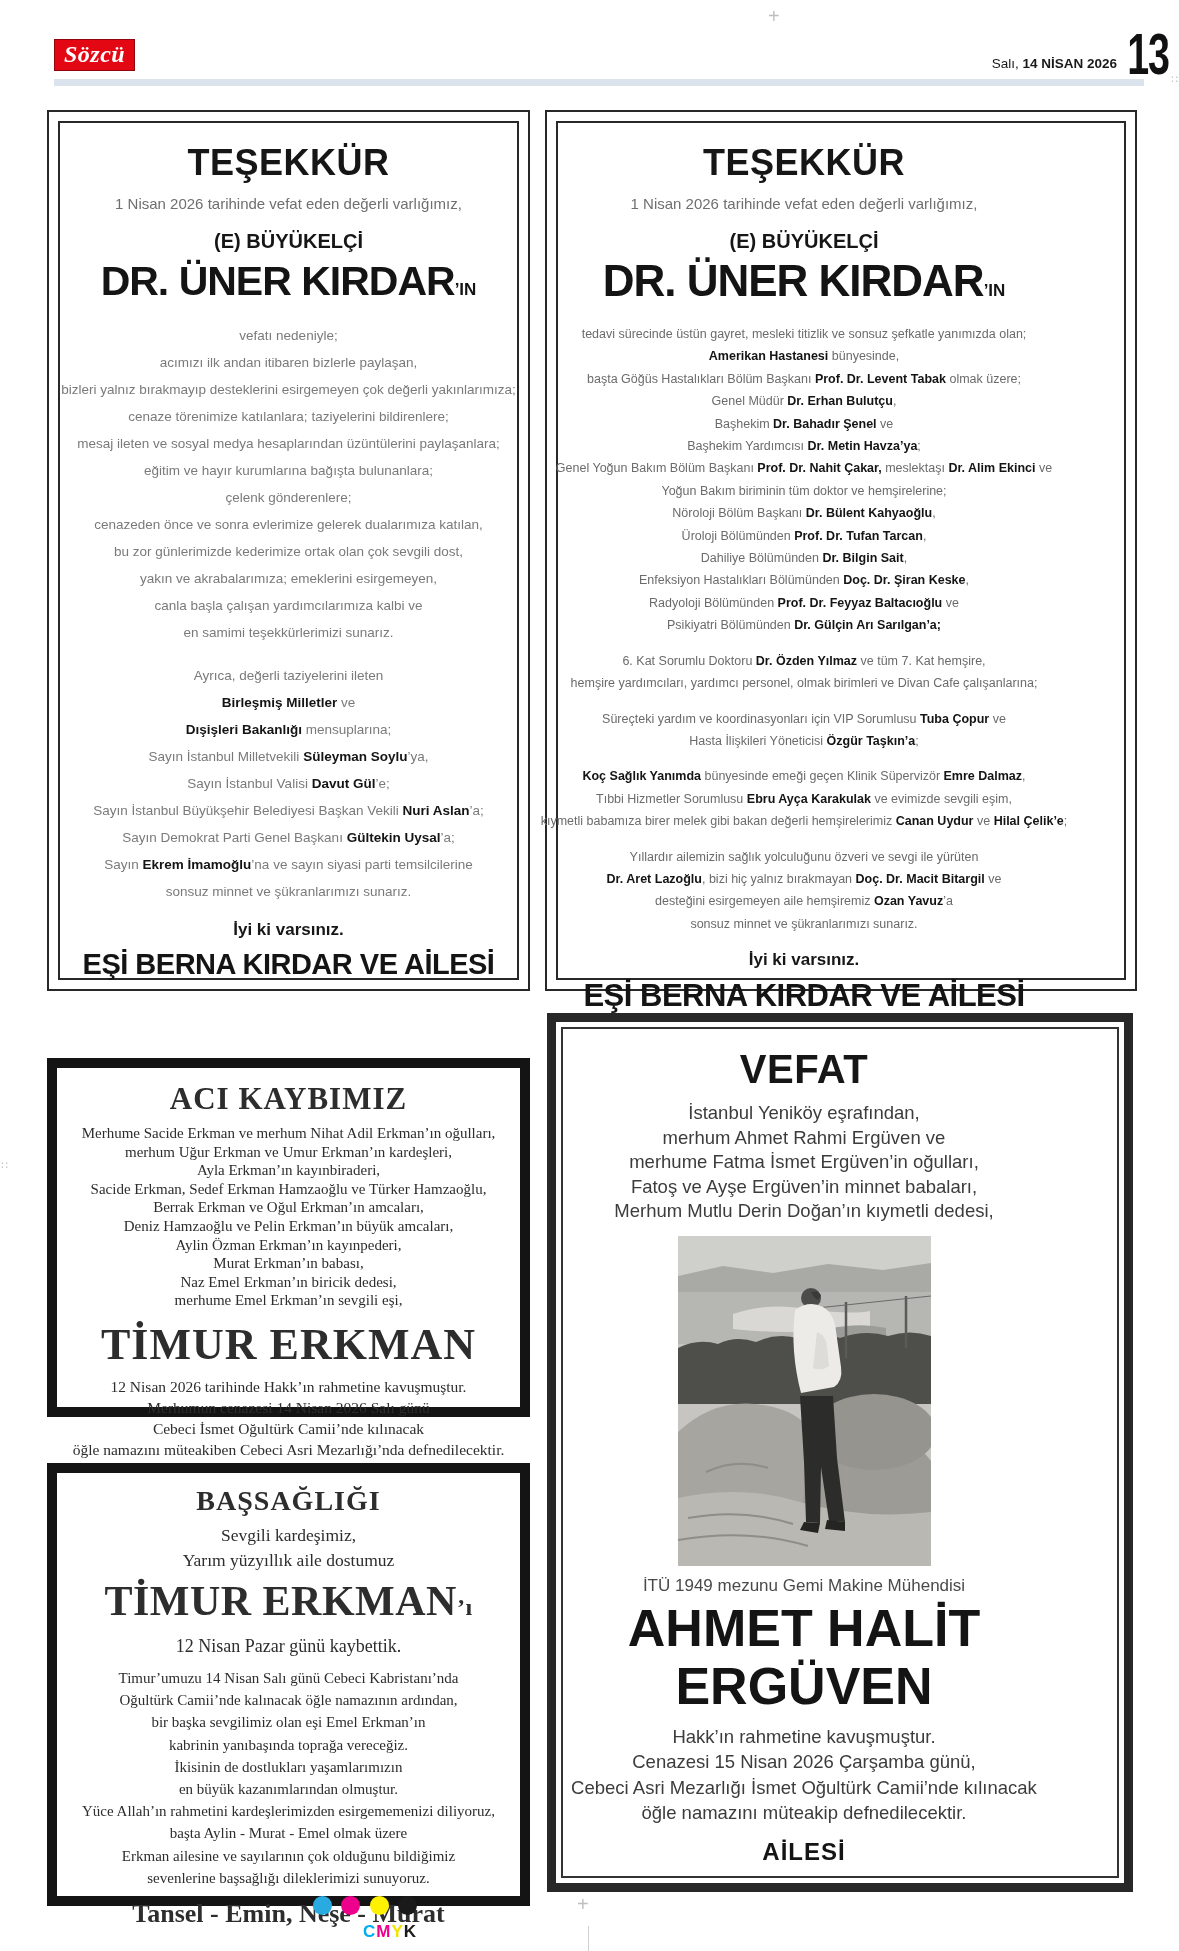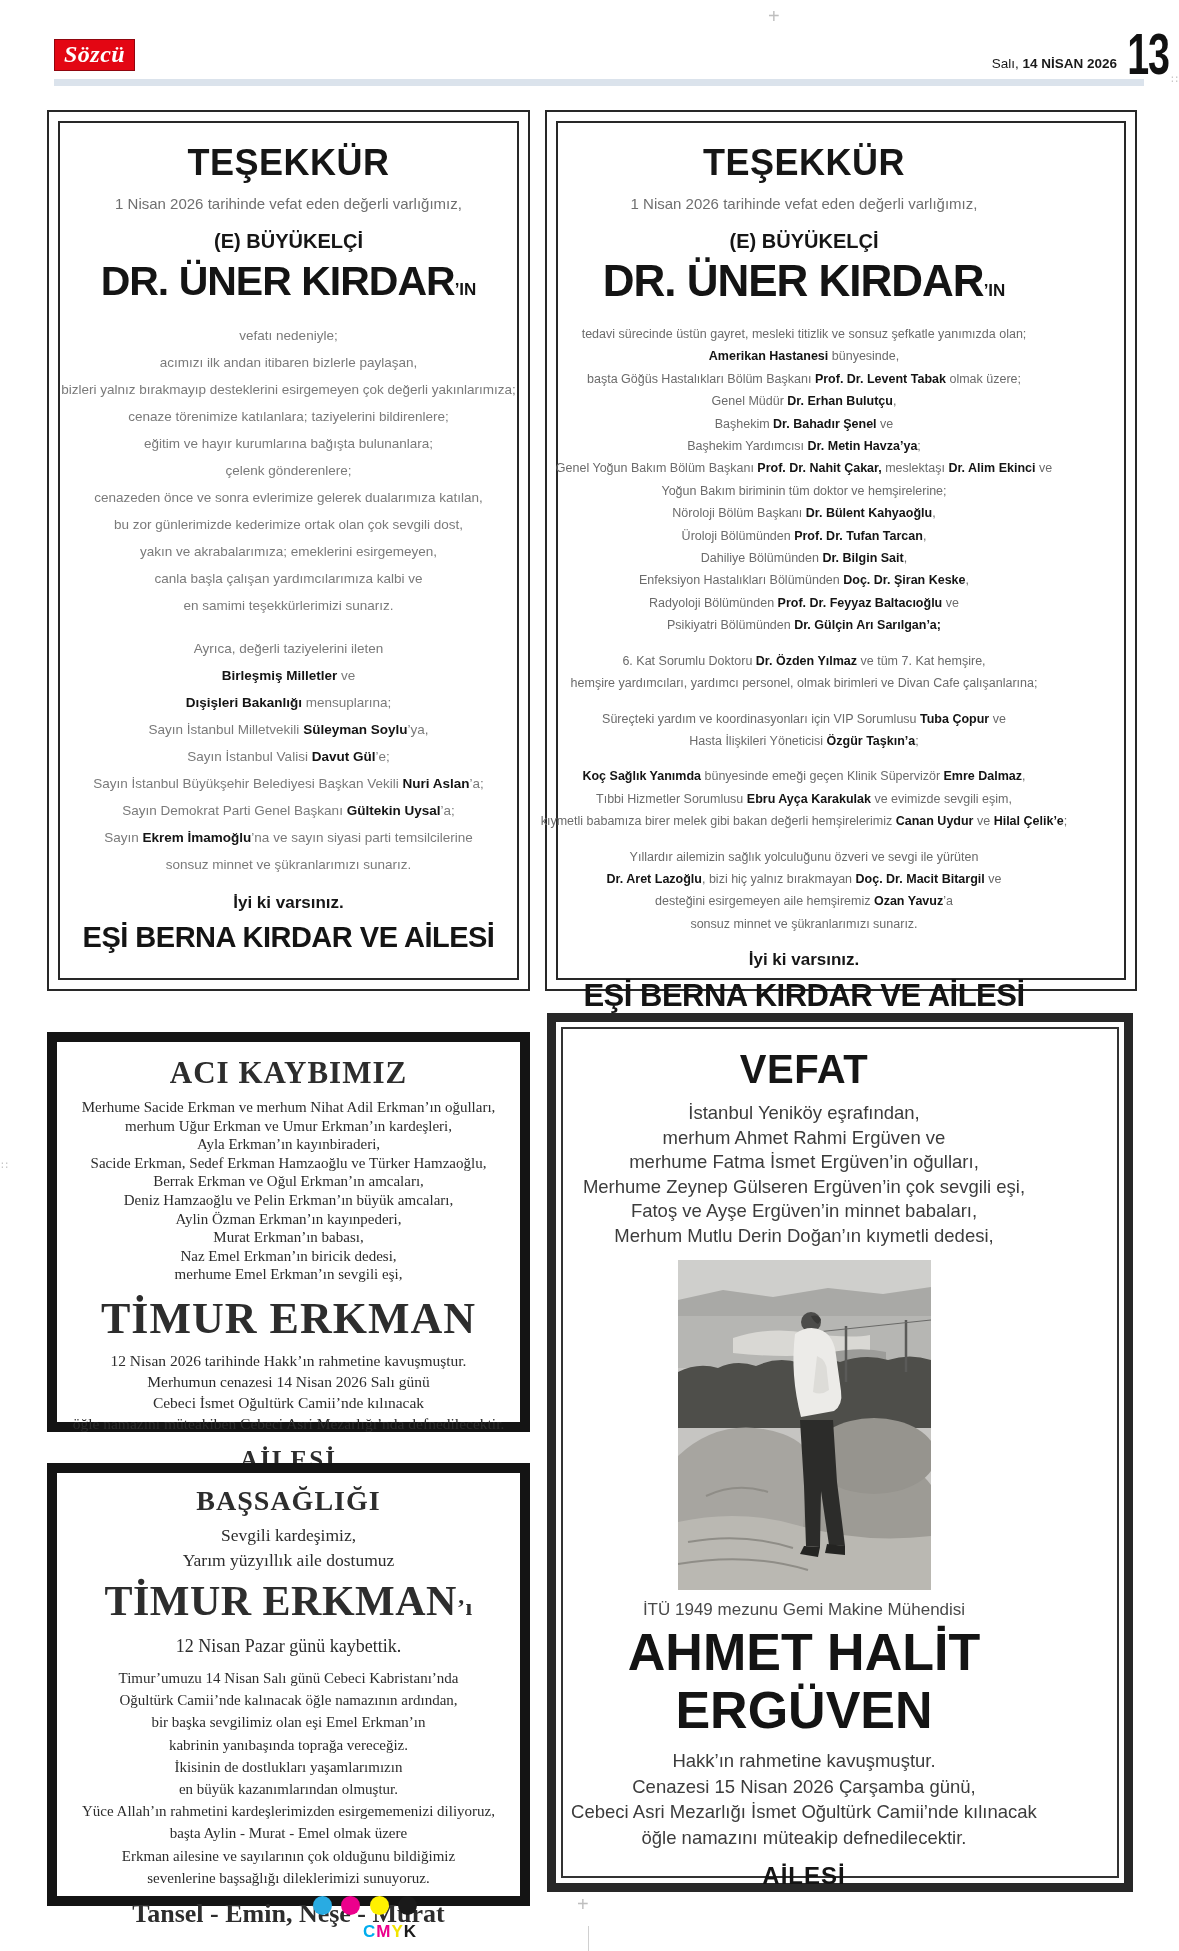--- a/index.html
+++ b/index.html
@@ -120,20 +120,21 @@
     <div class="inner">
       <h2 class="t-title">TEŞEKKÜR</h2>
       <div class="t-intro">1 Nisan 2026 tarihinde vefat eden değerli varlığımız,</div>
       <div class="t-pre">(E) BÜYÜKELÇİ</div>
       <div class="t-name"><span>DR. ÜNER KIRDAR</span><span class="t-suffix">’IN</span></div>
       <div class="t-body centercol">
           <div class="line"><span>vefatı nedeniyle;</span></div>
           <div class="line"><span>acımızı ilk andan itibaren bizlerle paylaşan,</span></div>
           <div class="line"><span>bizleri yalnız bırakmayıp desteklerini esirgemeyen çok değerli yakınlarımıza;</span></div>
           <div class="line"><span>cenaze törenimize katılanlara; taziyelerini bildirenlere;</span></div>
+          <div class="line"><span>mesaj ileten ve sosyal medya hesaplarından üzüntülerini paylaşanlara;</span></div>
           <div class="line"><span>eğitim ve hayır kurumlarına bağışta bulunanlara;</span></div>
           <div class="line"><span>çelenk gönderenlere;</span></div>
           <div class="line"><span>cenazeden önce ve sonra evlerimize gelerek dualarımıza katılan,</span></div>
           <div class="line"><span>bu zor günlerimizde kederimize ortak olan çok sevgili dost,</span></div>
           <div class="line"><span>yakın ve akrabalarımıza; emeklerini esirgemeyen,</span></div>
           <div class="line"><span>canla başla çalışan yardımcılarımıza kalbi ve</span></div>
           <div class="line"><span>en samimi teşekkürlerimizi sunarız.</span></div>
           <div class="gap"></div>
           <div class="line"><span>Ayrıca, değerli taziyelerini ileten</span></div>
           <div class="line"><span class="b">Birleşmiş Milletler</span><span> ve</span></div>
@@ -185,21 +186,21 @@
           <div class="line"><span>Yıllardır ailemizin sağlık yolculuğunu özveri ve sevgi ile yürüten</span></div>
           <div class="line"><span class="b">Dr. Aret Lazoğlu</span><span>, bizi hiç yalnız bırakmayan </span><span class="b">Doç. Dr. Macit Bitargil</span><span> ve</span></div>
           <div class="line"><span>desteğini esirgemeyen aile hemşiremiz </span><span class="b">Ozan Yavuz</span><span>’a</span></div>
           <div class="line"><span>sonsuz minnet ve şükranlarımızı sunarız.</span></div>
         </div>
       <div class="t-closing">İyi ki varsınız.</div>
       <div class="t-sign">EŞİ BERNA KIRDAR VE AİLESİ</div>
     </div>
   </section>
 
-  <section class="ad frame-thick serif-box" id="ad-aci" style="left:47px;top:1032px;width:483px;height:400px;">
+  <section class="ad frame-thick serif-box" id="ad-aci" style="left:47px;top:1058px;width:483px;height:359px;">
     <div class="innerpad">
       <h2 class="aci-title">ACI KAYBIMIZ</h2>
       <div class="aci-body centercol">
           <div class="line"><span>Merhume Sacide Erkman ve merhum Nihat Adil Erkman’ın oğulları,</span></div>
           <div class="line"><span>merhum Uğur Erkman ve Umur Erkman’ın kardeşleri,</span></div>
           <div class="line"><span>Ayla Erkman’ın kayınbiraderi,</span></div>
           <div class="line"><span>Sacide Erkman, Sedef Erkman Hamzaoğlu ve Türker Hamzaoğlu,</span></div>
           <div class="line"><span>Berrak Erkman ve Oğul Erkman’ın amcaları,</span></div>
           <div class="line"><span>Deniz Hamzaoğlu ve Pelin Erkman’ın büyük amcaları,</span></div>
           <div class="line"><span>Aylin Özman Erkman’ın kayınpederi,</span></div>
@@ -243,21 +244,20 @@
     </div>
   </section>
 
   <section class="ad frame-vefat" id="ad-vefat" style="left:547px;top:1013px;width:586px;height:879px;">
     <div class="inner">
       <h2 class="v-title">VEFAT</h2>
       <div class="v-body centercol">
           <div class="line"><span>İstanbul Yeniköy eşrafından,</span></div>
           <div class="line"><span>merhum Ahmet Rahmi Ergüven ve</span></div>
           <div class="line"><span>merhume Fatma İsmet Ergüven’in oğulları,</span></div>
-          <div class="line"><span>Merhume Zeynep Gülseren Ergüven’in çok sevgili eşi,</span></div>
           <div class="line"><span>Fatoş ve Ayşe Ergüven’in minnet babaları,</span></div>
           <div class="line"><span>Merhum Mutlu Derin Doğan’ın kıymetli dedesi,</span></div>
         </div>
       <div class="photo-wrap">
         <svg class="photo" viewBox="0 0 253 330" role="img">
           <rect width="253" height="330" fill="#c6c5c2"></rect>
           <rect width="253" height="60" fill="#cfcfcc"></rect>
           <path d="M0 40 L45 30 L95 37 L150 28 L205 34 L253 27 L253 62 L0 62 Z" fill="#a9a9a6"></path>
           <rect y="56" width="253" height="52" fill="#b6b6b3"></rect>
           <path d="M55 78 q35 -12 75 -5 q42 6 62 2 l0 15 q-75 10 -137 3 Z" fill="#d9d8d4"></path>

